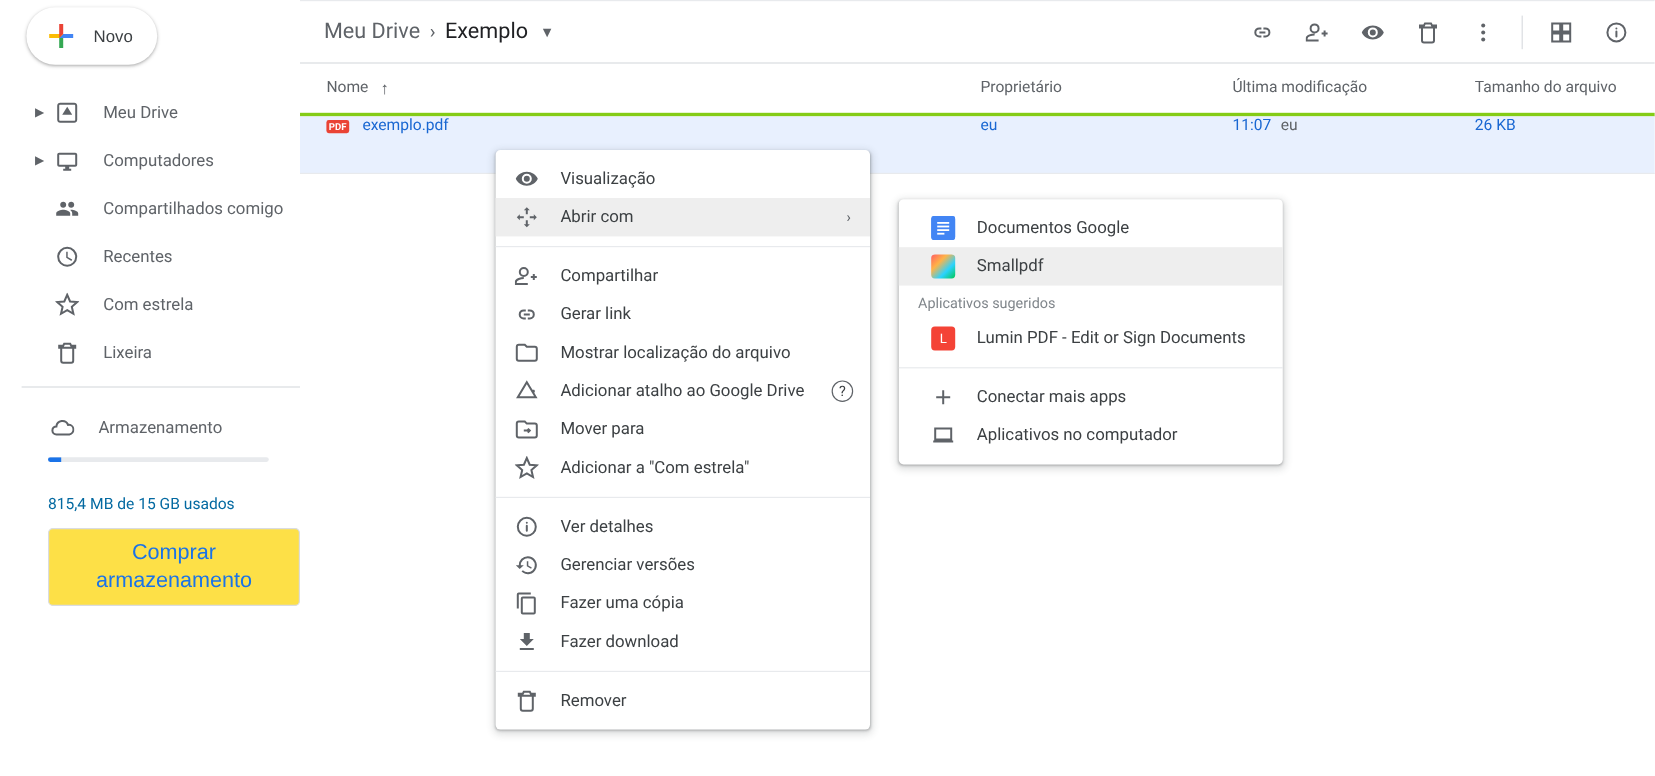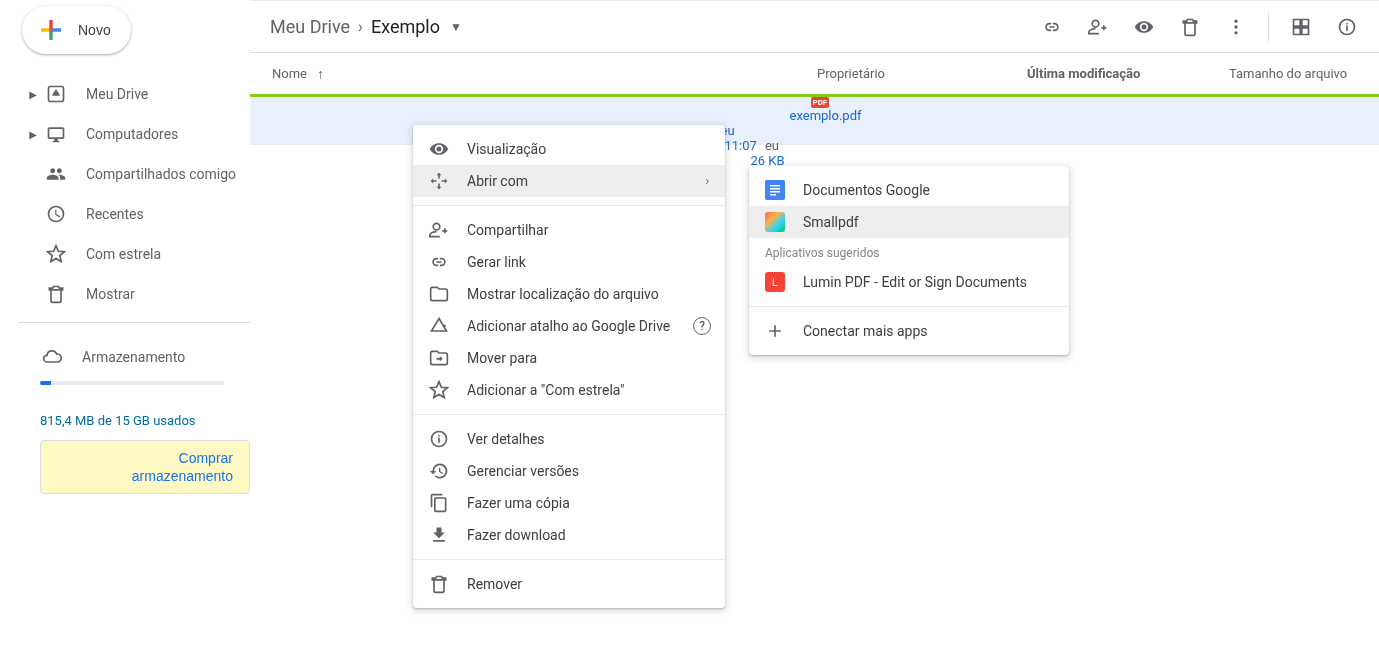--- a/index.html
+++ b/index.html
@@ -14,60 +14,60 @@
     .tree-arrow { width:14px; display:flex; justify-content:center; color:#5f6368; font-size:10px; }
     .tree-spacer { width:14px; }
     .nav-icon { width:24px; display:flex; align-items:center; justify-content:center; margin-left:4px; margin-right:18px; }
     .nav-icon svg { fill:#5f6368; width:20px; height:20px; }
     .divider { height:1px; background:#dadce0; margin:8px 0 14px; }
     .storage-row { display:flex; align-items:center; padding-left:22px; height:40px; }
     .storage-row .nav-icon { margin-left:0; margin-right:18px; }
     .storage-bar { height:4px; background:#e8eaed; border-radius:2px; margin:4px 26px 0 22px; overflow:hidden; }
     .storage-bar-fill { height:100%; background:#1a73e8; width:6%; }
     .storage-text { margin:28px 0 12px 22px; font-size:13px; color:#0369a1; }
-    .buy-btn { margin-left:22px; border:1px solid #dadce0; background:#fef9c3; color:#1a73e8; border-radius:4px; padding:8px 16px; font-size:14px; cursor:pointer; text-align:right; line-height:1.3; }
+    .buy-btn { margin-left:22px; border:1px solid #dadce0; background:#fde047; color:#1a73e8; border-radius:4px; padding:8px 16px; font-size:18px; cursor:pointer; text-align:center; line-height:1.3; }
     
     .main { flex:1; display:flex; flex-direction:column; border-top:1px solid #e8eaed; }
     .toolbar { display:flex; align-items:center; height:52px; padding:0 12px 0 20px; border-bottom:1px solid #dadce0; }
     .breadcrumb { display:flex; align-items:center; gap:8px; font-size:18px; color:#5f6368; }
     .bc-folder { display:flex; align-items:center; gap:6px; color:#202124; }
     .bc-chevron { color:#5f6368; font-size:16px; }
     .bc-caret { color:#5f6368; margin-left:4px; font-size:12px; }
     .toolbar-spacer { flex:1; }
     .toolbar-actions { display:flex; align-items:center; gap:6px; }
     .tool-btn { width:40px; height:40px; display:flex; align-items:center; justify-content:center; border-radius:50%; cursor:pointer; }
     .tool-btn svg { width:20px; height:20px; fill:#5f6368; }
     .tool-sep { width:1px; height:28px; background:#dadce0; margin:0 6px; }
     
     .table-header { display:flex; align-items:center; height:44px; padding-left:22px; border-bottom:3px solid #84cc16; font-size:13px; color:#5f6368; }
     .col-name { flex:1; display:flex; align-items:center; gap:10px; }
     .col-owner { width:210px; }
-    .col-mod { width:202px;font-weight:bold; }
+    .col-mod { width:202px; }
     .col-size { width:150px; }
     .sort-arrow { font-size:14px; }
-    .table-row { display:flex; align-items:center; height:48px; padding-left:22px; background:#e8f0fe; color:#1967d2; font-size:13px; border-bottom:1px solid #e8eaed;flex-direction:column; }
+    .table-row { display:flex; height:48px; padding-left:22px; background:#e8f0fe; color:#1967d2; font-size:13px; border-bottom:1px solid #e8eaed; }
     .file-icon { width:30px; height:16px; display:flex; align-items:center; }
     .pdf-badge { background:#ea4335; color:#fff; font-size:8px; font-weight:bold; padding:1px 2px; border-radius:2px; }
     .file-name { flex:1; }
     .file-owner { width:210px; }
     .file-mod { width:202px; display:flex; gap:8px; }
     .file-mod-by { color:#5f6368; }
     .file-size { width:150px; }
     
     .ctx-menu { position:absolute; left:413px; top:125px; width:312px; background:#fff; border-radius:4px; box-shadow:0 2px 6px 2px rgba(60,64,67,.15), 0 1px 2px rgba(60,64,67,.3); padding:8px 0; z-index:10; }
     .ctx-item { display:flex; align-items:center; height:32px; padding:0 16px; cursor:pointer; color:#3c4043; font-size:14px; gap:18px; position:relative; }
     .ctx-item.hover { background:#eeeeee; }
     .ctx-icon { width:20px; height:20px; display:flex; align-items:center; justify-content:center; }
     .ctx-icon svg { width:20px; height:20px; fill:#5f6368; }
     .ctx-sep { height:1px; background:#e8eaed; margin:8px 0; }
     .ctx-sub-arrow { position:absolute; right:16px; font-size:12px; color:#5f6368; }
     .ctx-help { width:18px; height:18px; border:1.5px solid #5f6368; border-radius:50%; display:flex; align-items:center; justify-content:center; font-size:12px; position:absolute; right:14px; }
     
     .submenu { position:absolute; left:749px; top:166px; width:320px; background:#fff; border-radius:4px; box-shadow:0 2px 6px 2px rgba(60,64,67,.15), 0 1px 2px rgba(60,64,67,.3); padding:8px 0; z-index:11; }
-    .sub-item { display:flex; align-items:center; height:32px; padding:0 16px; cursor:pointer; color:#3c4043; font-size:14px; gap:18px; }
+    .sub-item { display:flex; align-items:center; height:32px; padding:0 27px; cursor:pointer; color:#3c4043; font-size:14px; gap:18px; }
     .sub-item.hover { background:#eeeeee; }
     .sub-icon { width:20px; height:20px; display:flex; align-items:center; justify-content:center; border-radius:3px; }
     .sub-heading { font-size:12px; color:#80868b; padding:8px 16px 6px; }
     .sub-sep { height:1px; background:#e8eaed; margin:8px 0; }
     .docs-icon { background:#4285f4; }
     .smallpdf-icon { background:linear-gradient(135deg,#ff5e62,#ffb347,#2bd2ff,#00c853); }
     .lumin-icon { background:#f44336; color:#fff; font-size:11px; }
   </style>
 </head>
 <body>
@@ -134,21 +134,21 @@
           </span>
         <span>Com estrela</span>
       </li>
       <li class="nav-row">
         <span class="tree-spacer"></span>
         <span class="nav-icon">
             <svg viewBox="0 0 24 24">
               <path d="M6 7h12v13a2 2 0 01-2 2H8a2 2 0 01-2-2V7zm3-4h6l1 2h4v2H4V5h4l1-2z" fill="none" stroke="#5f6368" stroke-width="2"></path>
             </svg>
           </span>
-        <span>Mostrar</span>
+        <span>Lixeira</span>
       </li>
     </ul>
     <div class="divider"></div>
     <div class="storage-row">
       <span class="nav-icon">
           <svg viewBox="0 0 24 24">
             <path d="M19 18H6a4 4 0 010-8 6 6 0 0111.6-1.5A4.5 4.5 0 0119 18z" fill="none" stroke="#5f6368" stroke-width="2"></path>
           </svg>
         </span>
       <span>Armazenamento</span>
@@ -378,13 +378,21 @@
   </div>
   <div class="sub-sep"></div>
   <div class="sub-item">
     <span class="sub-icon">
         <svg viewBox="0 0 24 24" width="20" height="20">
           <path d="M12 5v14m-7-7h14" stroke="#5f6368" stroke-width="2"></path>
         </svg>
       </span>
     <span>Conectar mais apps</span>
   </div>
+  <div class="sub-item">
+    <span class="sub-icon">
+        <svg viewBox="0 0 24 24" width="20" height="20">
+          <path d="M4 5h16v11H4z M2 18h20" fill="none" stroke="#5f6368" stroke-width="2"></path>
+        </svg>
+      </span>
+    <span>Aplicativos no computador</span>
+  </div>
 </div>
 
 </body></html>

